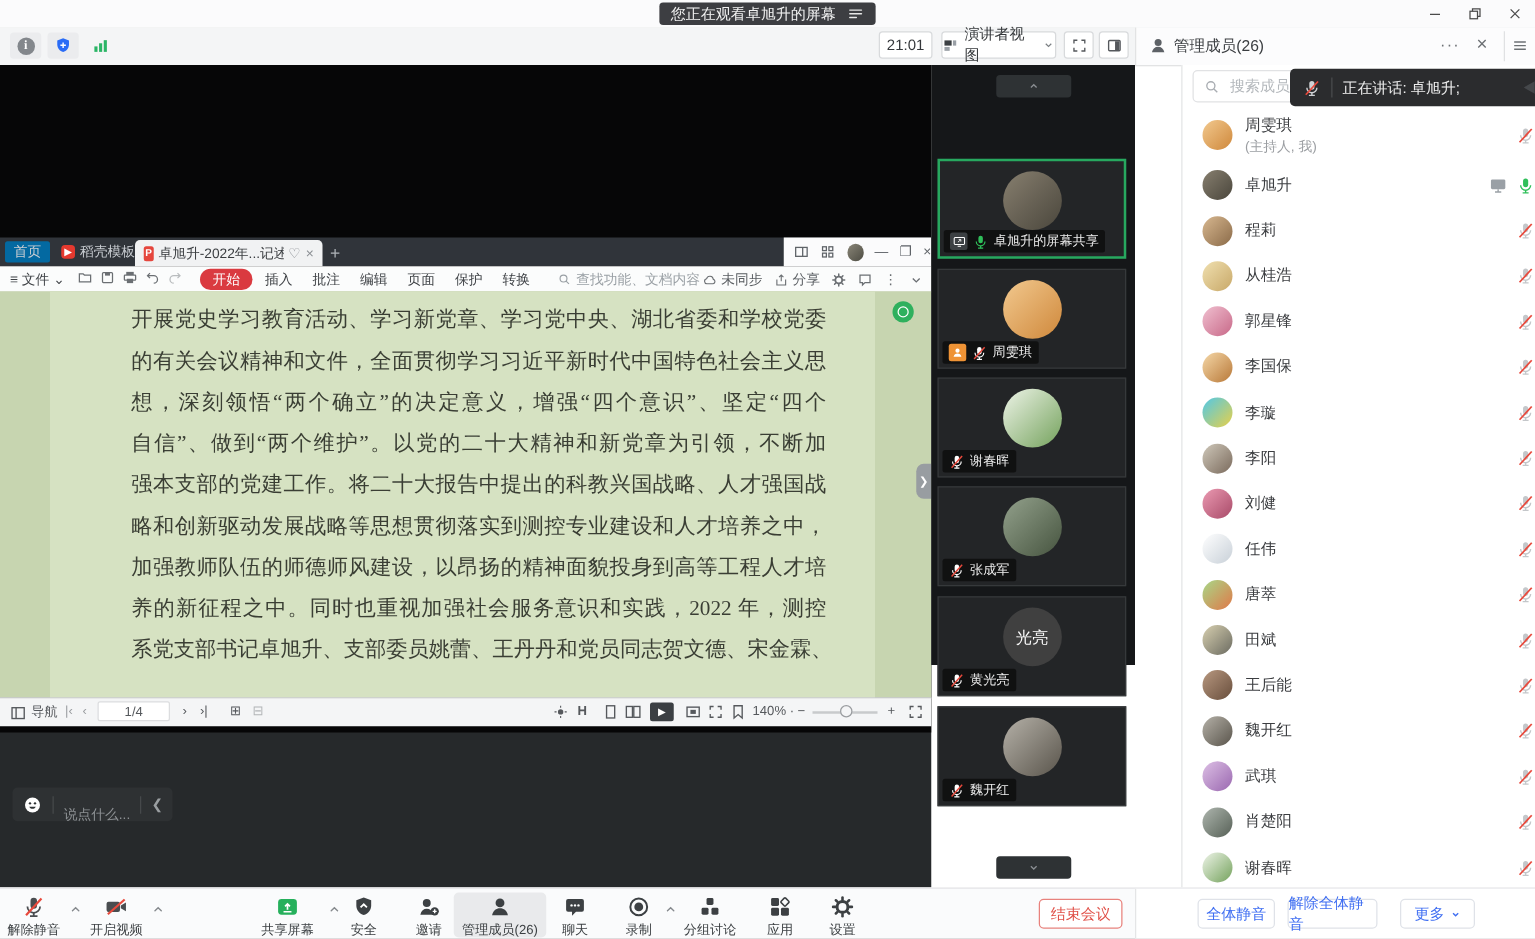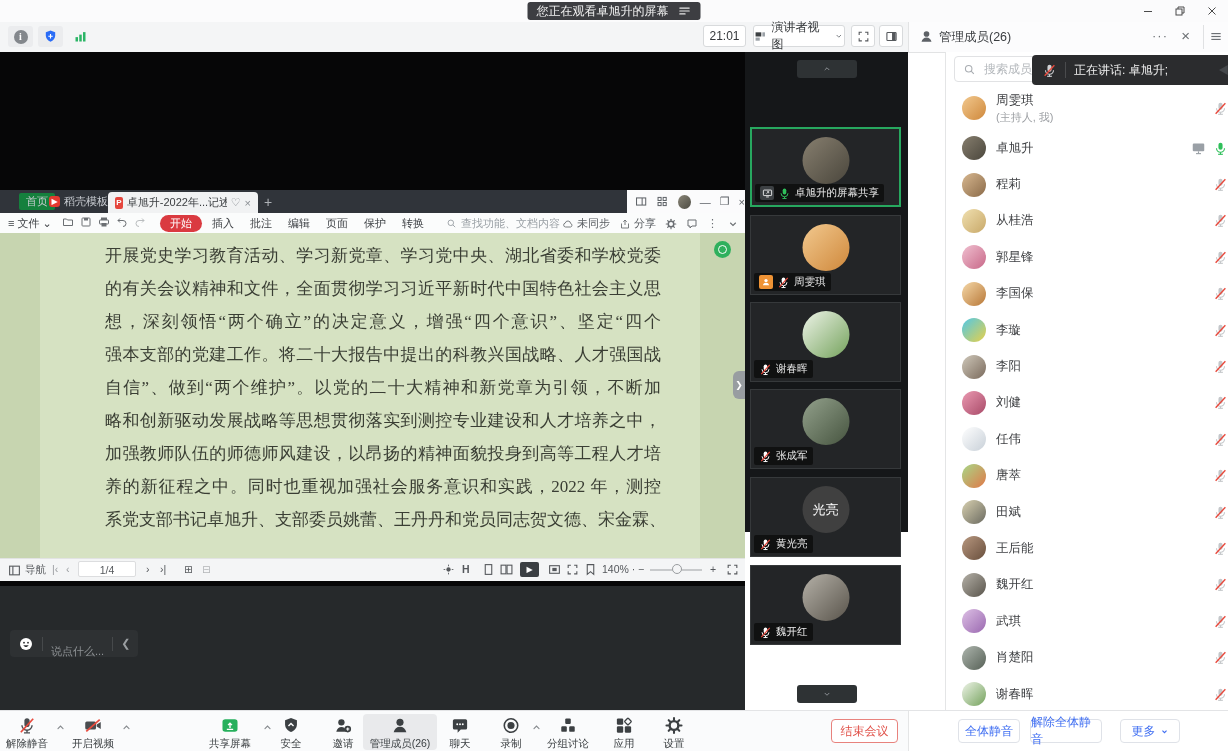--- a/index.html
+++ b/index.html
@@ -31,21 +31,21 @@
   .ph-close{position:absolute;right:38px;top:5px;font-size:15px;color:#6c7074;cursor:pointer;}
   .ph-div{position:absolute;right:24px;top:3px;width:1px;height:24px;background:#e0e1e3;}
   .ph-burger{position:absolute;right:5px;top:7px;width:14px;height:15px;color:#6c7074;cursor:pointer;}
 
   
   .stage{position:absolute;left:0;top:52px;width:745px;height:658px;background:#26292b;}
   .shared{position:absolute;left:0;top:0;width:745px;height:534px;background:#060607;}
   .wps{position:absolute;left:0;top:138px;width:745px;height:390px;}
   .wps-tabs{position:absolute;left:0;top:0;width:745px;height:23px;background:#30343a;}
   .tab{position:absolute;top:3px;height:17px;display:flex;align-items:center;gap:4px;font-size:11px;color:#c9cdd2;padding:0 7px;border-radius:2px;box-sizing:border-box;}
-  .tab.home{left:19px;background:#15803d;}
+  .tab.home{left:4px;background:#0369a1;}
   .tab.docer{left:42px;}
   .tab.active{left:108px;top:2px;height:21px;background:#f1f2f3;color:#3a3d40;border-radius:4px 4px 0 0;max-width:150px;}
   .tab.active .tname{white-space:nowrap;overflow:hidden;max-width:108px;}
   .tab-x,.tab-h{color:#8a8e93;font-size:11px;cursor:pointer;}
   .tab-plus{position:absolute;left:264px;top:4px;color:#aeb2b7;font-size:14px;cursor:pointer;}
   .docer-ic{width:11px;height:11px;border-radius:3px;background:#e4392f;display:inline-flex;align-items:center;justify-content:center;color:#fff;font-size:8px;font-weight:bold;}
   .pdf-ic{width:12px;height:12px;border-radius:2px;background:#e5463d;display:inline-flex;align-items:center;justify-content:center;color:#fff;font-size:8px;font-weight:bold;}
   .tabs-right{position:absolute;right:0;top:0;width:118px;height:23px;background:#fbfbfc;display:flex;align-items:center;gap:9px;padding-left:8px;box-sizing:border-box;}
   .tri{width:13px;height:13px;color:#5f6368;}
   .mini-avatar{width:14px;height:14px;border-radius:50%;background:linear-gradient(135deg,#8a8678,#4c4b42);}
@@ -389,22 +389,22 @@
             <span class="wm" style="left: 364px;">保护</span>
             <span class="wm" style="left: 402px;">转换</span>
           </div>
 
         <div class="wps-doc">
           <div class="page">
             <div class="doc-text">
                 <div class="doc-line">开展党史学习教育活动、学习新党章、学习党中央、湖北省委和学校党委</div>
                 <div class="doc-line">的有关会议精神和文件，全面贯彻学习习近平新时代中国特色社会主义思</div>
                 <div class="doc-line">想，深刻领悟“两个确立”的决定意义，增强“四个意识”、坚定“四个</div>
+                <div class="doc-line">自信”、做到“两个维护”。以党的二十大精神和新党章为引领，不断加</div>
                 <div class="doc-line">强本支部的党建工作。将二十大报告中提出的科教兴国战略、人才强国战</div>
-                <div class="doc-line">自信”、做到“两个维护”。以党的二十大精神和新党章为引领，不断加</div>
                 <div class="doc-line">略和创新驱动发展战略等思想贯彻落实到测控专业建设和人才培养之中，</div>
                 <div class="doc-line">加强教师队伍的师德师风建设，以昂扬的精神面貌投身到高等工程人才培</div>
                 <div class="doc-line">养的新征程之中。同时也重视加强社会服务意识和实践，2022 年，测控</div>
                 <div class="doc-line">系党支部书记卓旭升、支部委员姚蕾、王丹丹和党员同志贺文德、宋金霖、</div>
               </div>
           </div>
           <span class="eye-badge">
               <i></i>
             </span>
           <span class="side-handle">❯</span>

